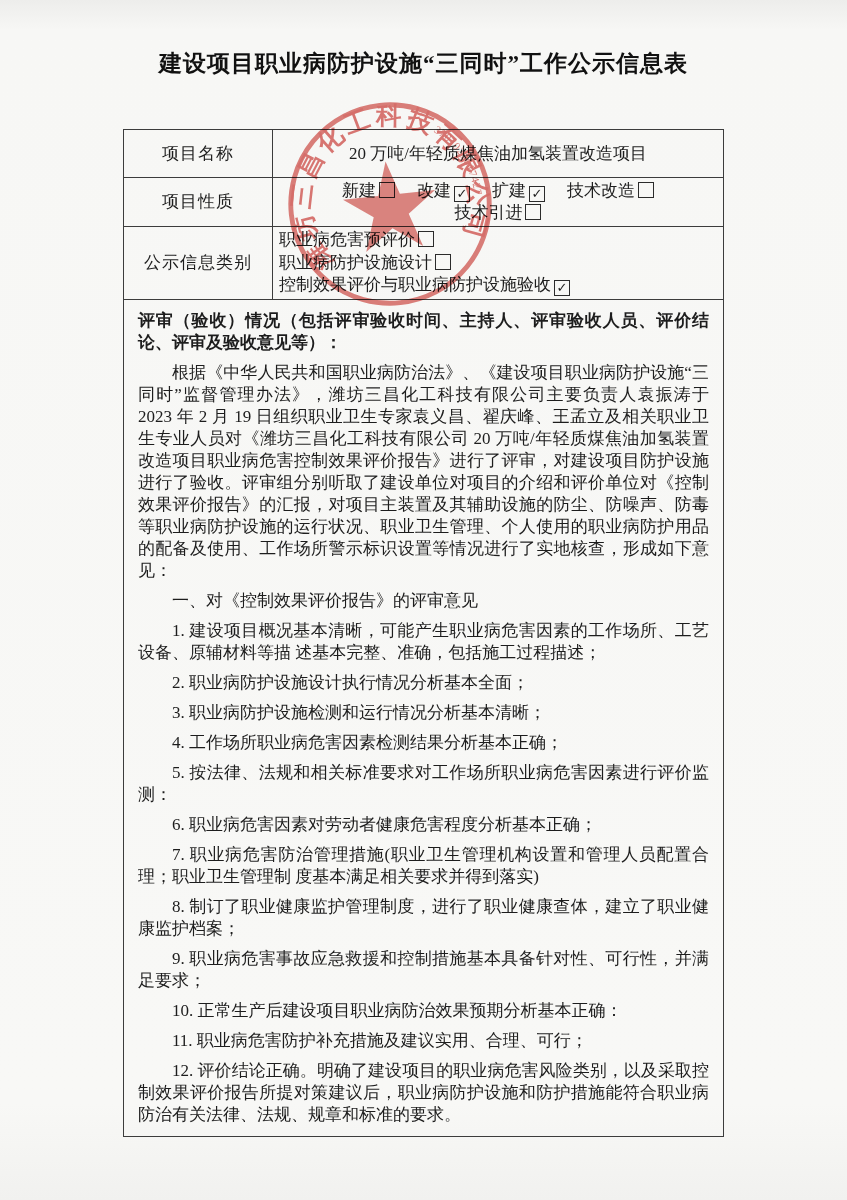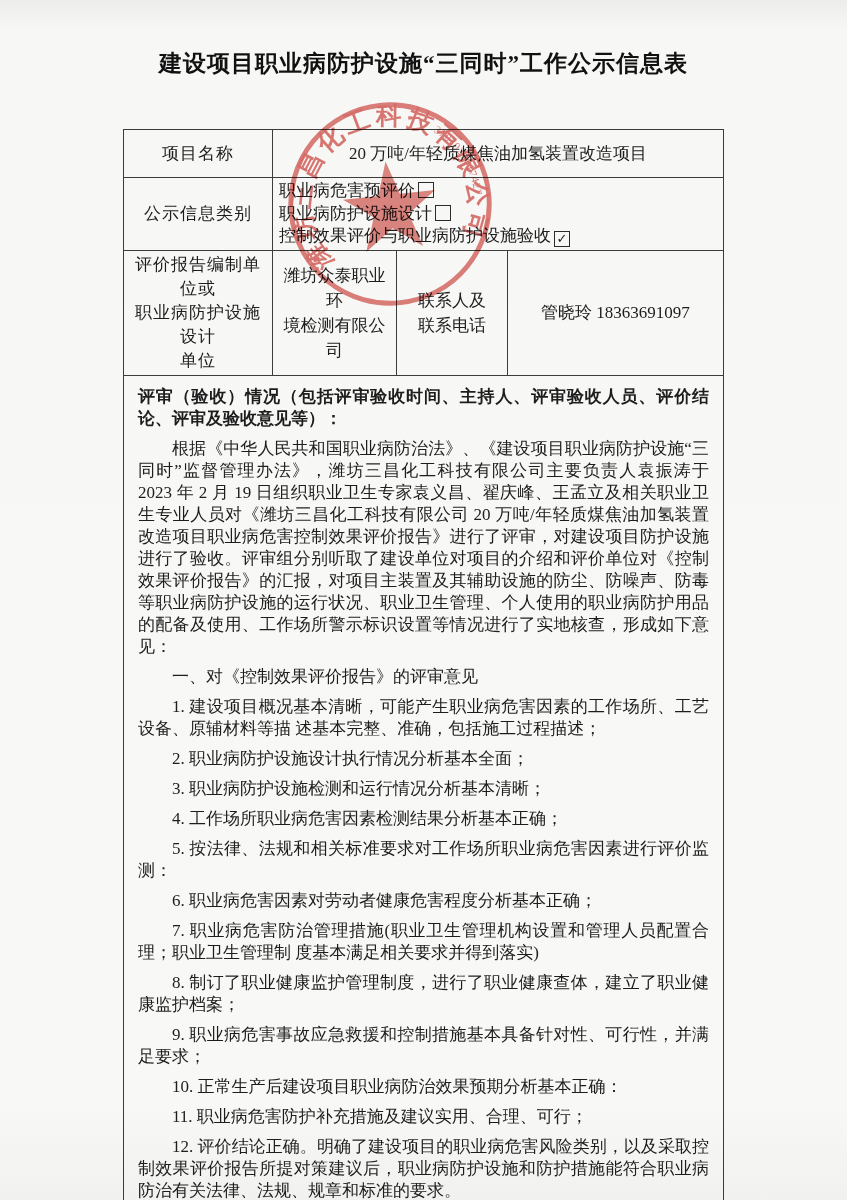--- a/index.html
+++ b/index.html
@@ -79,36 +79,30 @@
         <col style="width:124px">
         <col style="width:111px">
         <col style="width:216px">
     </colgroup>
     <tbody>
         <tr>
       <td class="lbl" style="height:43px">项目名称</td>
       <td class="val-center" colspan="3">20 万吨/年轻质煤焦油加氢装置改造项目</td>
     </tr>
     <tr>
+      <td class="lbl" style="height:42px">项目性质</td>
+      <td class="nature-row" colspan="3"><span class="option">新建<span class="cb"></span></span><span class="option">改建<span class="cb">✓</span></span><span class="option">扩建<span class="cb">✓</span></span><span class="option">技术改造<span class="cb"></span></span><span class="option">技术引进<span class="cb"></span></span></td>
+    </tr>
+    <tr>
       <td class="lbl" style="height:66px">公示信息类别</td>
       <td class="val-left" colspan="3">
             <div class="cat-line">职业病危害预评价<span class="cb"></span></div>
             <div class="cat-line">职业病防护设施设计<span class="cb"></span></div>
             <div class="cat-line">控制效果评价与职业病防护设施验收<span class="cb">✓</span></div>
           </td>
-    </tr>
-    <tr>
-      <td class="lbl prewrap" style="height:74px;line-height:24px">评价报告编制单位或
-职业病防护设施设计
-单位</td>
-      <td class="val-center prewrap" style="line-height:25px">潍坊众泰职业环
-境检测有限公司</td>
-      <td class="val-center prewrap" style="line-height:25px">联系人及
-联系电话</td>
-      <td class="val-center">管晓玲 18363691097</td>
     </tr>
     <tr>
       <td class="review-cell" colspan="4">
         <p class="hdr">评审（验收）情况（包括评审验收时间、主持人、评审验收人员、评价结论、评审及验收意见等）：</p>
         <p class="para">根据《中华人民共和国职业病防治法》、《建设项目职业病防护设施“三同时”监督管理办法》，潍坊三昌化工科技有限公司主要负责人袁振涛于 2023 年 2 月 19 日组织职业卫生专家袁义昌、翟庆峰、王孟立及相关职业卫生专业人员对《潍坊三昌化工科技有限公司 20 万吨/年轻质煤焦油加氢装置改造项目职业病危害控制效果评价报告》进行了评审，对建设项目防护设施进行了验收。评审组分别听取了建设单位对项目的介绍和评价单位对《控制效果评价报告》的汇报，对项目主装置及其辅助设施的防尘、防噪声、防毒等职业病防护设施的运行状况、职业卫生管理、个人使用的职业病防护用品的配备及使用、工作场所警示标识设置等情况进行了实地核查，形成如下意见：</p>
         <p class="sec">一、对《控制效果评价报告》的评审意见</p>
         <div>
               <p class="item">1. 建设项目概况基本清晰，可能产生职业病危害因素的工作场所、工艺设备、原辅材料等描 述基本完整、准确，包括施工过程描述；</p>
               <p class="item">2. 职业病防护设施设计执行情况分析基本全面；</p>
               <p class="item">3. 职业病防护设施检测和运行情况分析基本清晰；</p>

